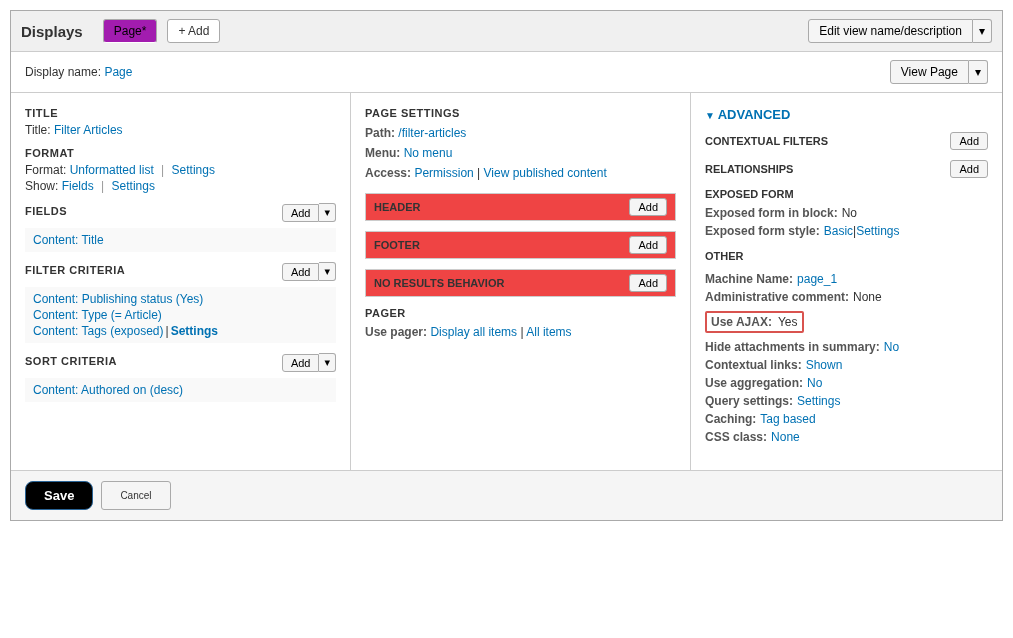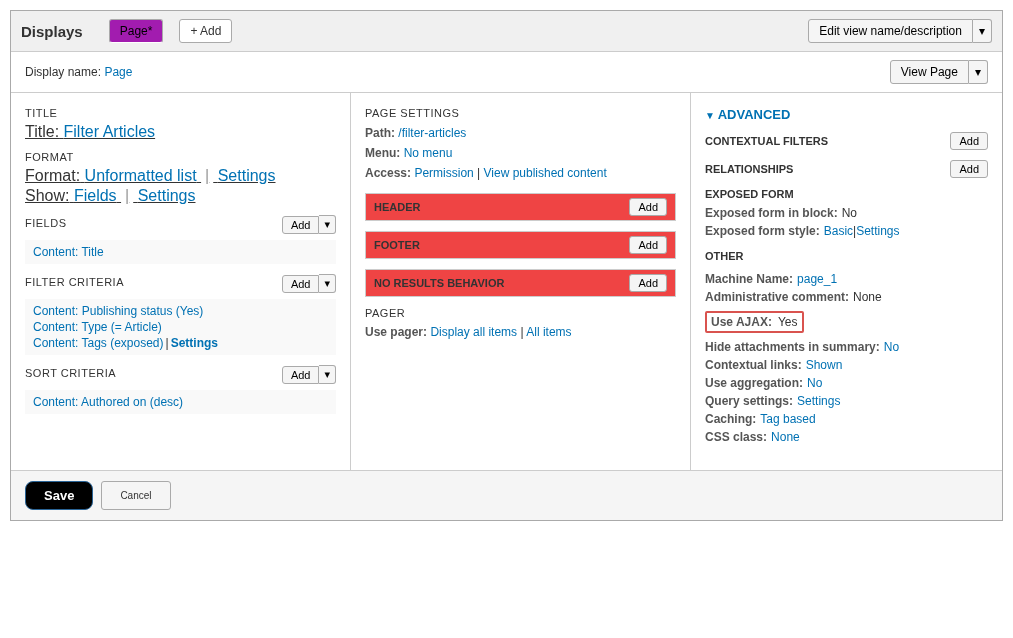--- a/index.html
+++ b/index.html
@@ -1,42 +1,42 @@
 <!DOCTYPE html>
 <html><head>
   <meta charset="utf-8">
   <style>
     * { box-sizing: border-box; margin: 0; padding: 0; }
     body { font-family: Arial, sans-serif; font-size: 12px; background: #fff; color: #333; width: 1013px; }
 
     .page-wrapper { border: 1px solid #aaa; margin: 10px; }
 
     .top-bar { background: #f0f0f0; border-bottom: 1px solid #ccc; padding: 8px 10px; display: flex; align-items: center; justify-content: space-between; }
-    .top-bar-left { display: flex; align-items: center; gap: 16px; }
+    .top-bar-left { display: flex; align-items: center; gap: 10px; }
     .tab-button { background: #e0e0e0; border: 1px solid #aaa; border-radius: 3px; padding: 4px 10px; font-size: 12px; cursor: pointer; }
     .tab-button.active { background: #a21caf; border-bottom: 1px solid #fff; }
     .add-button { background: #fff; border: 1px solid #aaa; border-radius: 3px; padding: 4px 10px; font-size: 12px; cursor: pointer; color: #333; }
     .add-button::before { content: "+ "; }
     .edit-view-btn-group { display: flex; align-items: center; }
     .edit-view-btn { background: #f5f5f5; border: 1px solid #aaa; border-radius: 3px 0 0 3px; padding: 4px 10px; font-size: 12px; cursor: pointer; }
     .edit-view-dropdown { background: #f5f5f5; border: 1px solid #aaa; border-left: none; border-radius: 0 3px 3px 0; padding: 4px 6px; font-size: 12px; cursor: pointer; }
 
     .display-name-bar { padding: 8px 14px; border-bottom: 1px solid #ccc; background: #fff; display: flex; align-items: center; justify-content: space-between; }
     .display-name-text { font-size: 12px; }
     .display-name-text a { color: #0071b3; text-decoration: none; }
     .view-page-btn-group { display: flex; align-items: center; }
     .view-page-btn { background: #f5f5f5; border: 1px solid #aaa; border-radius: 3px 0 0 3px; padding: 4px 10px; font-size: 12px; cursor: pointer; }
     .view-page-dropdown { background: #f5f5f5; border: 1px solid #aaa; border-left: none; border-radius: 0 3px 3px 0; padding: 4px 6px; font-size: 12px; cursor: pointer; }
 
     .main-content { display: flex; padding: 0; }
 
     
     .left-col { width: 340px; border-right: 1px solid #ccc; padding: 14px 14px; }
-    .section-header { font-size: 11px; font-weight: normal; color: #333; margin-bottom: 4px; text-transform: uppercase; letter-spacing: 0.5px; }
-    .section-row { margin-bottom: 2px; font-size: 16px; text-decoration: underline; }
+    .section-header { font-size: 11px; font-weight: bold; color: #333; margin-bottom: 4px; text-transform: uppercase; letter-spacing: 0.5px; }
+    .section-row { margin-bottom: 2px; font-size: 12px; }
     .section-row a { color: #0071b3; text-decoration: none; }
     .section-row .pipe { color: #999; margin: 0 4px; }
     .section-with-add { display: flex; align-items: center; justify-content: space-between; margin-bottom: 6px; }
     .small-add-btn-group { display: flex; align-items: center; }
     .small-add-btn { background: #f5f5f5; border: 1px solid #aaa; border-radius: 3px 0 0 3px; padding: 2px 8px; font-size: 11px; cursor: pointer; }
     .small-add-dropdown { background: #f5f5f5; border: 1px solid #aaa; border-left: none; border-radius: 0 3px 3px 0; padding: 2px 5px; font-size: 11px; cursor: pointer; }
     .items-list { background: #f9f9f9; padding: 4px 8px; border: none; }
     .items-list a { color: #0071b3; text-decoration: none; display: block; padding: 1px 0; }
     .items-list .settings-link { color: #0071b3; font-weight: bold; }
 

